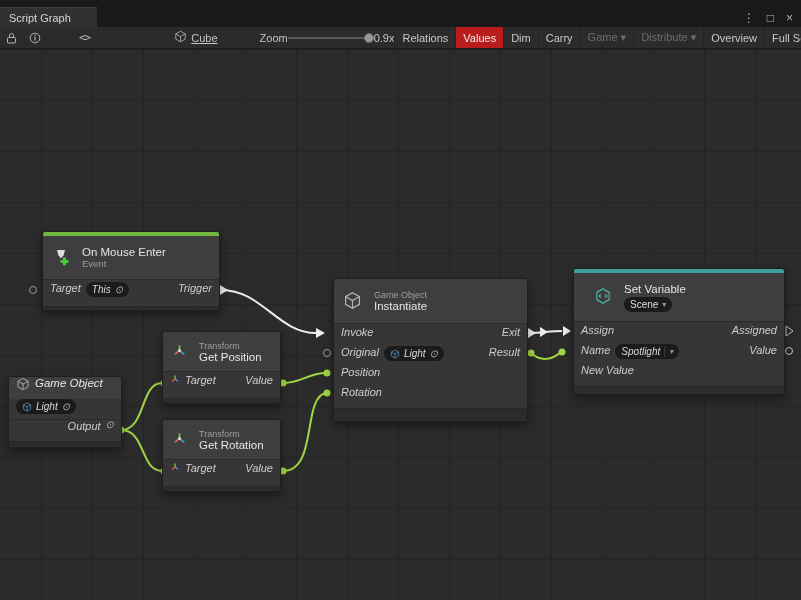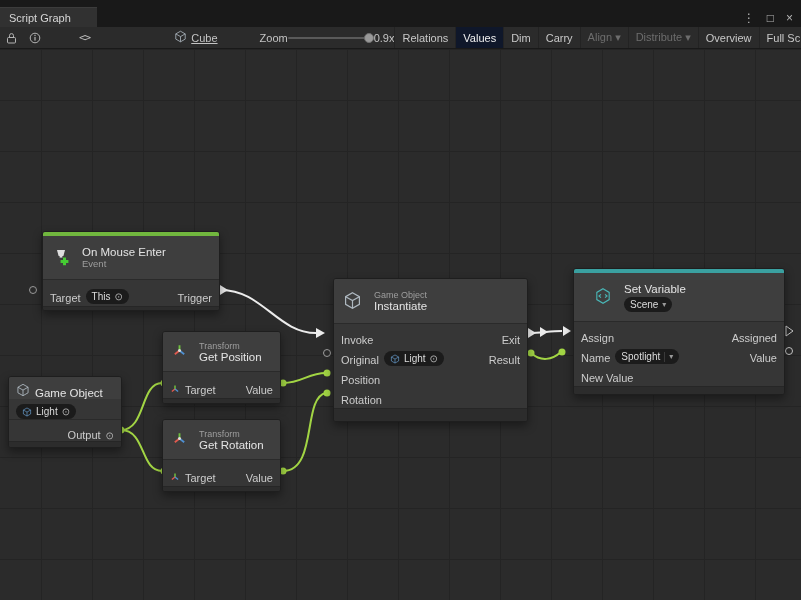--- a/index.html
+++ b/index.html
@@ -19,42 +19,42 @@
              font-size:11px; color:#c4c4c4; flex:0 0 auto; }
   .ticon { display:flex; align-items:center; justify-content:center; padding:0 6px; height:100%; }
   .tsep { width:1px; height:14px; background:#3c3c3c; margin:0 4px; }
   .code-icon { font-family:"DejaVu Sans Mono",monospace; font-size:11px; color:#bdbdbd; letter-spacing:-1px; }
   .graph-picker { display:flex; align-items:center; gap:4px; margin-left:44px;text-decoration:underline; }
   .zoom-wrap { display:flex; align-items:center; margin-left:42px; gap:0; }
   .zoom-track { position:relative; width:86px; height:2px; background:#5a5a5a; border-radius:1px; }
   .zoom-knob { position:absolute; top:-4px; left:76px; width:10px; height:10px; border-radius:50%; background:#999; border:1px solid #6e6e6e; }
   .tbtn-group { margin-left:auto; display:flex; height:100%; align-items:stretch; }
   .tbtn { display:flex; align-items:center; padding:0 7px; border-left:1px solid #232323; color:#c8c8c8; white-space:nowrap; }
-  .tbtn.active { background:#0f172a; color:#f0f0f0; }
+  .tbtn.active { background:#b91c1c; color:#f0f0f0; }
   .tbtn.disabled { color:#6d6d6d; }
 
   
   .canvas { position:relative; flex:1; background-color:#2b2b2b;
     background-image: linear-gradient(#242424 1px, transparent 1px),
                       linear-gradient(90deg, #242424 1px, transparent 1px);
     background-size:51px 51px; background-position:-10px 0px; }
   .wires { position:absolute; left:0; top:0; width:801px; height:557px; pointer-events:none; }
 
   
   .node { position:absolute; background:#363636; border:1px solid #1e1e1e; border-radius:3px;
           box-shadow:0 4px 10px rgba(0,0,0,.4); font-size:11px; color:#cfcfcf; overflow:hidden; }
   .accent { height:4px; }
   .accent.event { background:#71b73e; }
   .accent.variable { background:#3aa0a0; }
   .nheader { display:flex; align-items:center; gap:12px; padding:0 9px; background:#3e3e3e; border-bottom:1px solid #2a2a2a; }
   .ntitle { color:#e4e4e4; font-size:11.5px; }
   .ncat { color:#9e9e9e; font-size:9px; }
   .nsub { color:#9e9e9e; font-size:9.5px; }
   .ports { padding:2px 0; }
-  .prow { display:flex; align-items:flex-end; height:20px; padding:0 7px; gap:5px; }
+  .prow { display:flex; align-items:flex-start; height:20px; padding:0 7px; gap:5px;font-style:italic; }
   .spacer { flex:1; }
   .nfooter { background:#2c2c2c; border-top:1px solid #262626; }
   .chip { background:#1b1b1b; border-radius:9px; padding:1px 6px; display:inline-flex; align-items:center; gap:4px;
           font-size:10px; color:#dcdcdc; line-height:13px; }
   .chip .dd { font-size:8px; color:#9a9a9a; }
   .chip .bar { width:1px; height:10px; background:#3a3a3a; }
   .picker { color:#b0b0b0; font-size:10px; line-height:1; }
   .plabel { color:#cccccc; }
   .sep-line { height:1px; background:#2a2a2a; }
 </style>
@@ -104,21 +104,21 @@
       <div class="zoom-track">
         <div class="zoom-knob"></div>
       </div>
       <span>0.9x</span>
     </div>
     <div class="tbtn-group">
       <div class="tbtn">Relations</div>
       <div class="tbtn active">Values</div>
       <div class="tbtn">Dim</div>
       <div class="tbtn">Carry</div>
-      <div class="tbtn disabled">Align ▾</div>
+      <div class="tbtn disabled">Game ▾</div>
       <div class="tbtn disabled">Distribute ▾</div>
       <div class="tbtn">Overview</div>
       <div class="tbtn">Full Screen</div>
     </div>
   </div>
 
   <div class="canvas">
 
     <svg class="wires" viewBox="0 0 801 557">
 

